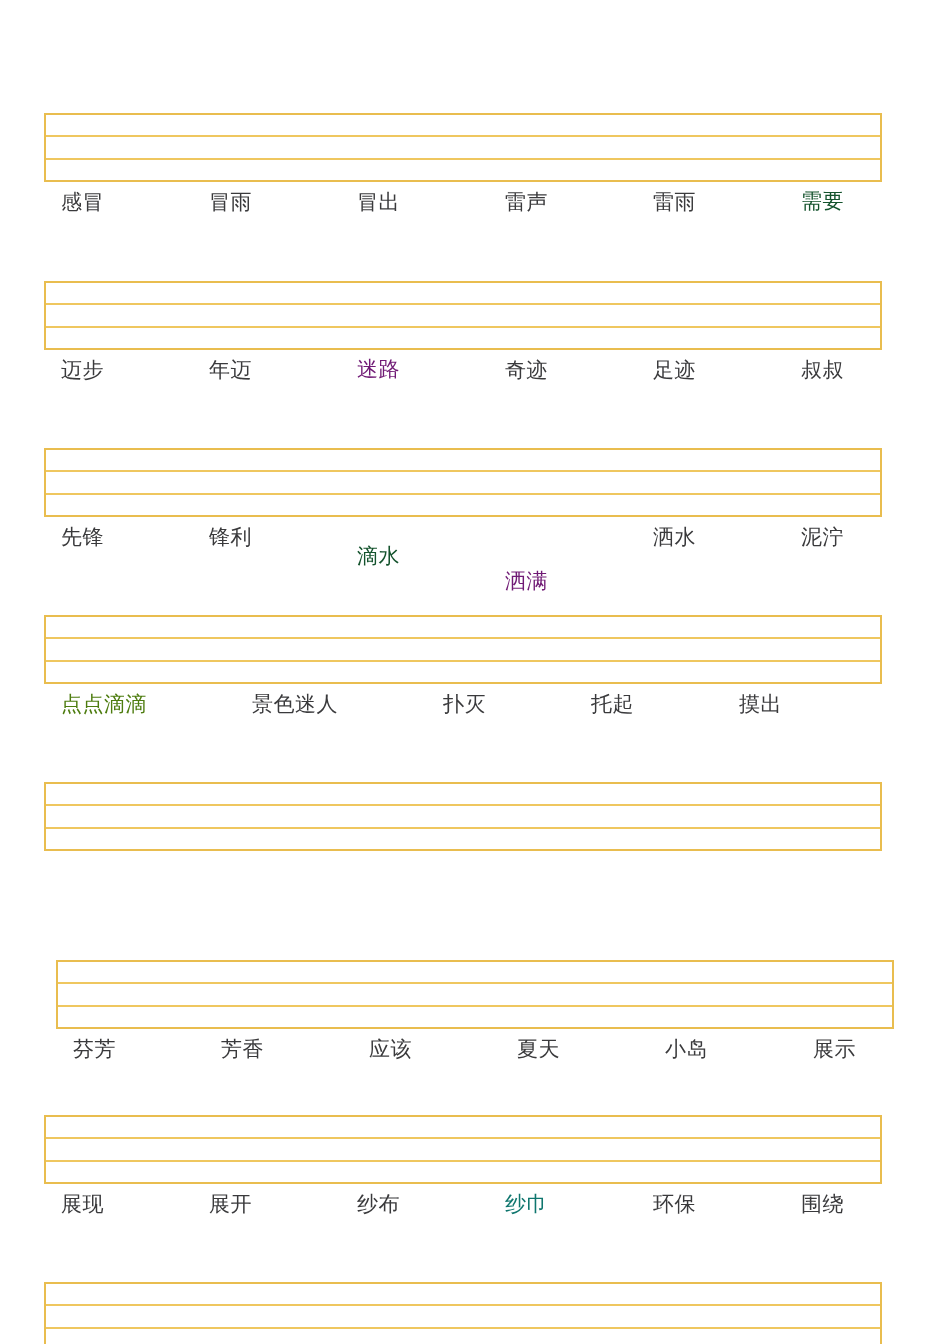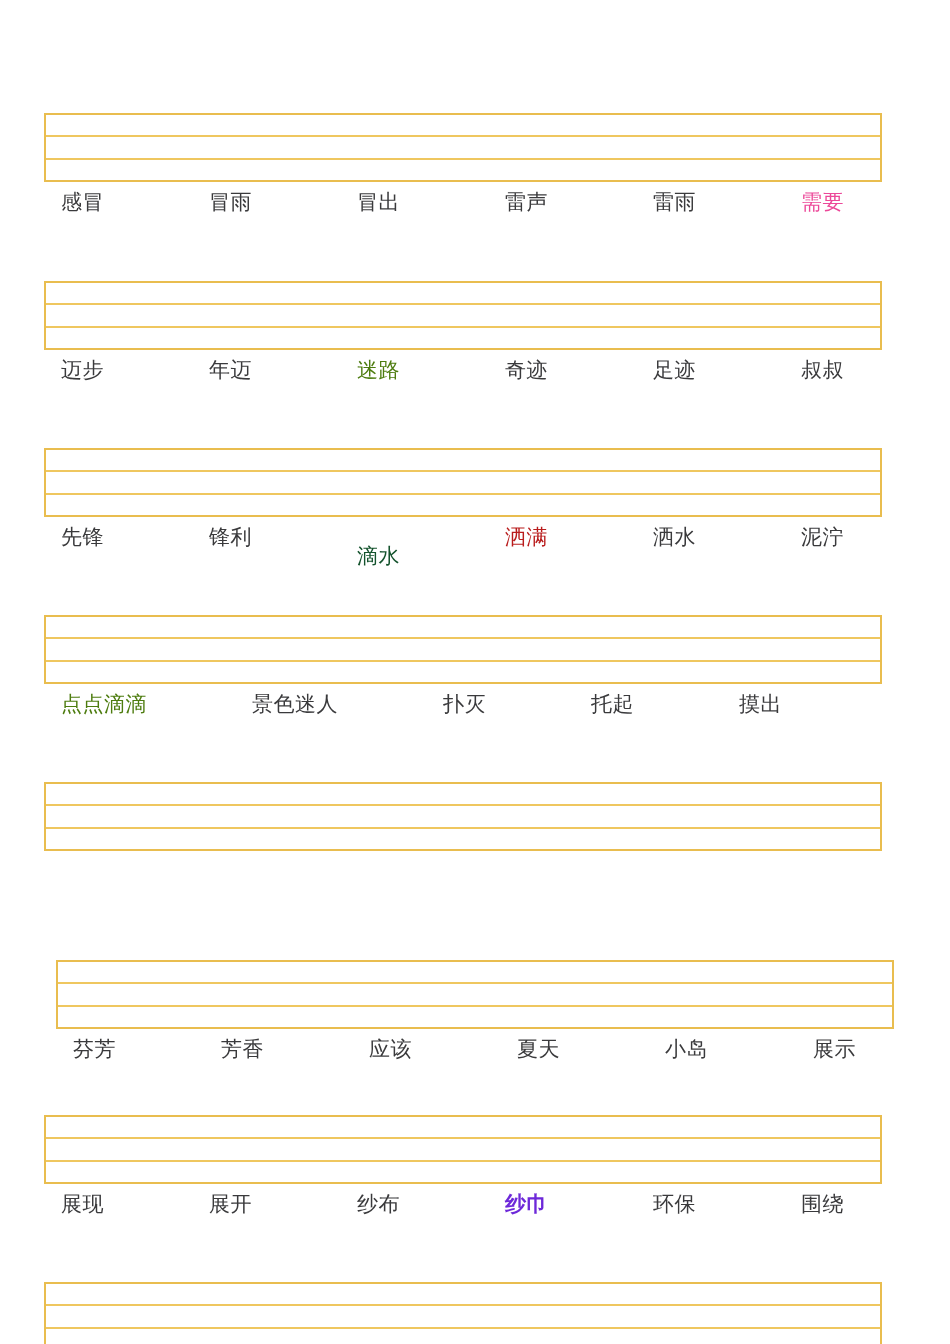--- a/index.html
+++ b/index.html
@@ -64,51 +64,51 @@
         <div class="band" style="border-bottom-color: rgb(239, 199, 95);"></div>
         <div class="band" style="border-bottom-color: rgb(239, 199, 95);"></div>
         <div class="band" style="border-bottom-color: rgb(239, 199, 95);"></div>
       </div>
       <div class="word-row">
         <span class="word" style="color: rgb(58, 58, 60);">感冒</span>
         <span class="word" style="color: rgb(58, 58, 60);">冒雨</span>
         <span class="word" style="color: rgb(58, 58, 60);">冒出</span>
         <span class="word" style="color: rgb(58, 58, 60);">雷声</span>
         <span class="word" style="color: rgb(58, 58, 60);">雷雨</span>
-        <span class="word" style="color: #ec4899;">需要</span>
+        <span class="word" style="color: #14532d; font-family: Liberation Mono, monospace;">需要</span>
       </div>
     </div>
 
     <div class="section" style="top: 281px;">
       <div class="pinyin-grid" style="border-color: rgb(233, 189, 79);">
         <div class="band" style="border-bottom-color: rgb(239, 199, 95);"></div>
         <div class="band" style="border-bottom-color: rgb(239, 199, 95);"></div>
         <div class="band" style="border-bottom-color: rgb(239, 199, 95);"></div>
       </div>
       <div class="word-row">
         <span class="word" style="color: rgb(58, 58, 60);">迈步</span>
         <span class="word" style="color: rgb(58, 58, 60);">年迈</span>
-        <span class="word" style="color: #4d7c0f;">迷路</span>
+        <span class="word" style="color: #701a75; font-family: Liberation Mono, monospace;">迷路</span>
         <span class="word" style="color: rgb(58, 58, 60);">奇迹</span>
         <span class="word" style="color: rgb(58, 58, 60);">足迹</span>
         <span class="word" style="color: rgb(58, 58, 60);">叔叔</span>
       </div>
     </div>
 
     <div class="section" style="top: 448px;">
       <div class="pinyin-grid" style="border-color: rgb(233, 189, 79);">
         <div class="band" style="border-bottom-color: rgb(239, 199, 95);"></div>
         <div class="band" style="border-bottom-color: rgb(239, 199, 95);"></div>
         <div class="band" style="border-bottom-color: rgb(239, 199, 95);"></div>
       </div>
       <div class="word-row">
         <span class="word" style="color: rgb(58, 58, 60);">先锋</span>
         <span class="word" style="color: rgb(58, 58, 60);">锋利</span>
         <span class="word" style="color: #14532d; margin-top: 19px;">滴水</span>
-        <span class="word" style="color: #b91c1c;">洒满</span>
+        <span class="word" style="color: #701a75; margin-top: 44px;">洒满</span>
         <span class="word" style="color: rgb(58, 58, 60);">洒水</span>
         <span class="word" style="color: rgb(58, 58, 60);">泥泞</span>
       </div>
     </div>
 
     <div class="section" style="top: 615px;">
       <div class="pinyin-grid" style="border-color: rgb(233, 189, 79);">
         <div class="band" style="border-bottom-color: rgb(239, 199, 95);"></div>
         <div class="band" style="border-bottom-color: rgb(239, 199, 95);"></div>
         <div class="band" style="border-bottom-color: rgb(239, 199, 95);"></div>
@@ -149,21 +149,21 @@
     <div class="section" style="top: 1115px;">
       <div class="pinyin-grid" style="border-color: rgb(233, 189, 79);">
         <div class="band" style="border-bottom-color: rgb(239, 199, 95);"></div>
         <div class="band" style="border-bottom-color: rgb(239, 199, 95);"></div>
         <div class="band" style="border-bottom-color: rgb(239, 199, 95);"></div>
       </div>
       <div class="word-row">
         <span class="word" style="color: rgb(58, 58, 60);">展现</span>
         <span class="word" style="color: rgb(58, 58, 60);">展开</span>
         <span class="word" style="color: rgb(58, 58, 60);">纱布</span>
-        <span class="word" style="color: #6d28d9; font-weight: bold;">纱巾</span>
+        <span class="word" style="color: #0f766e;">纱巾</span>
         <span class="word" style="color: rgb(58, 58, 60);">环保</span>
         <span class="word" style="color: rgb(58, 58, 60);">围绕</span>
       </div>
     </div>
 
     <div class="section" style="top: 1282px;">
       <div class="pinyin-grid" style="border-color: rgb(233, 189, 79);">
         <div class="band" style="border-bottom-color: rgb(239, 199, 95);"></div>
         <div class="band" style="border-bottom-color: rgb(239, 199, 95);"></div>
         <div class="band" style="border-bottom-color: rgb(239, 199, 95);"></div>

